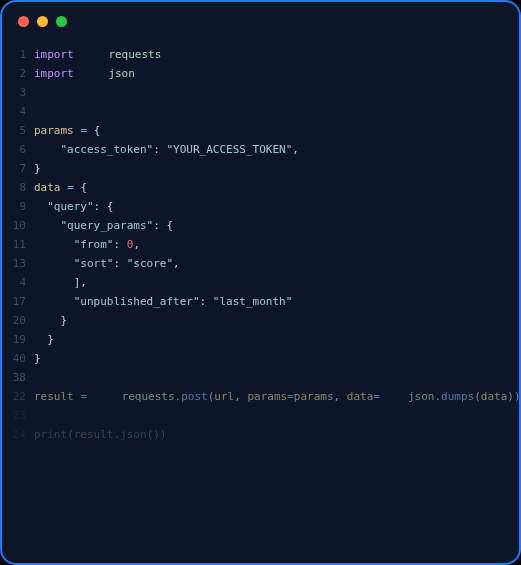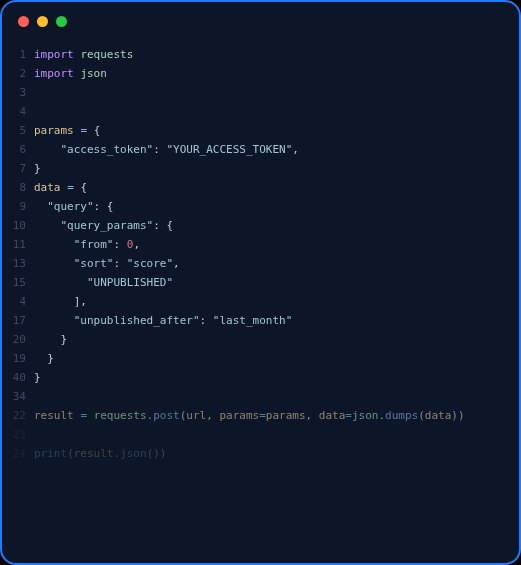--- a/index.html
+++ b/index.html
@@ -53,21 +53,21 @@
       text-align: right;
       color: #3b4a64;
       padding-right: 8px;
       user-select: none;
       flex-shrink: 0;
     }
     .content {
       color: #c4cdd9;
     }
     .kw { color: #c38fff; text-align: right; }
-    .mod { color: #a8d5b8; }
+    .mod { color: #a8d5b8; margin-left: 28px; }
     .str { color: #9fc8d6; }
     .num { color: #e5737a; }
     .var { color: #d5c696; }
     .op { color: #7fb5db; }
     .fn { color: #7fb5db; }
     .punct { color: #c4cdd9; }
     .faded { opacity: 0.25; }
     .fade-partial { opacity: 0.62; }
     .bottom-fade {
       position: absolute;
@@ -95,25 +95,24 @@
       <div class="line"><span class="gutter">3</span><span class="content"></span></div>
       <div class="line"><span class="gutter">4</span></div>
       <div class="line"><span class="gutter">5</span><span class="content"><span class="var">params</span><span> </span><span class="op">=</span><span> </span><span class="punct">{</span></span></div>
       <div class="line"><span class="gutter">6</span><span class="content"><span>    </span><span class="str">"access_token"</span><span class="punct">: </span><span class="str">"YOUR_ACCESS_TOKEN"</span><span class="punct">,</span></span></div>
       <div class="line"><span class="gutter">7</span><span class="content"><span class="punct">}</span></span></div>
       <div class="line"><span class="gutter">8</span><span class="content"><span class="var">data</span><span> </span><span class="op">=</span><span> </span><span class="punct">{</span></span></div>
       <div class="line"><span class="gutter">9</span><span class="content"><span>  </span><span class="str">"query"</span><span class="punct">: </span><span class="punct">{</span></span></div>
       <div class="line"><span class="gutter">10</span><span class="content"><span>    </span><span class="str">"query_params"</span><span class="punct">: </span><span class="punct">{</span></span></div>
       <div class="line"><span class="gutter">11</span><span class="content"><span>      </span><span class="str">"from"</span><span class="punct">: </span><span class="num">0</span><span class="punct">,</span></span></div>
       <div class="line"><span class="gutter">13</span><span class="content"><span>      </span><span class="str">"sort"</span><span class="punct">: </span><span class="str">"score"</span><span class="punct">,</span></span></div>
-      <div class="line"><span class="gutter">15</span><span class="content"><span>        </span><span class="str">"UNPUBLISHED"</span></span></div>
       <div class="line"><span class="gutter">4</span><span class="content"><span>      </span><span class="punct">],</span></span></div>
       <div class="line"><span class="gutter">17</span><span class="content"><span>      </span><span class="str">"unpublished_after"</span><span class="punct">: </span><span class="str">"last_month"</span></span></div>
       <div class="line"><span class="gutter">20</span><span class="content"><span>    </span><span class="punct">}</span></span></div>
       <div class="line"><span class="gutter">19</span><span class="content"><span>  </span><span class="punct">}</span></span></div>
       <div class="line"><span class="gutter">40</span><span class="content"><span class="punct">}</span></span></div>
-      <div class="line"><span class="gutter">34</span><span class="content"></span></div>
+      <div class="line"><span class="gutter">38</span><span class="content"></span></div>
       <div class="line fade-partial"><span class="gutter">22</span><span class="content"><span class="var">result</span><span> </span><span class="op">=</span><span> </span><span class="mod">requests</span><span class="punct">.</span><span class="fn">post</span><span class="punct">(</span><span class="var">url</span><span class="punct">, </span><span class="var">params</span><span class="op">=</span><span class="var">params</span><span class="punct">, </span><span class="var">data</span><span class="op">=</span><span class="mod">json</span><span class="punct">.</span><span class="fn">dumps</span><span class="punct">(</span><span class="var">data</span><span class="punct">))</span></span></div>
       <div class="line faded"><span class="gutter">23</span><span class="content"></span></div>
       <div class="line faded"><span class="gutter">24</span><span class="content"><span class="fn">print</span><span class="punct">(</span><span class="var">result</span><span class="punct">.</span><span class="fn">json</span><span class="punct">())</span></span></div>
     </div>
   <div class="bottom-fade"></div>
 </div>
 
 </body></html>

